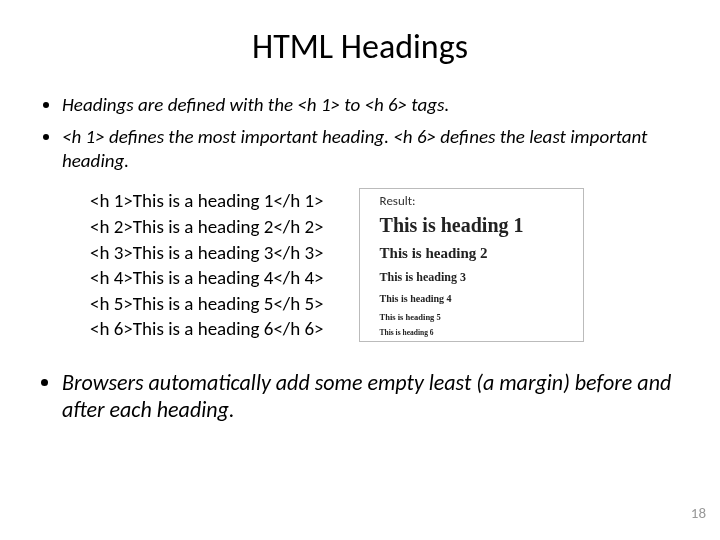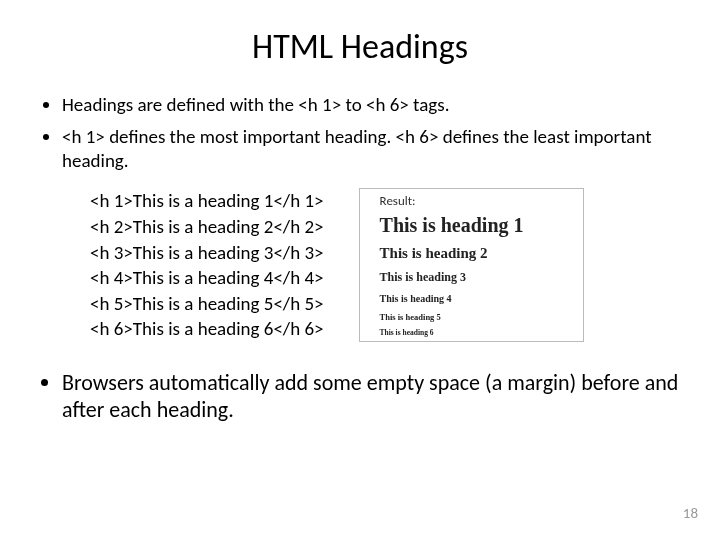--- a/index.html
+++ b/index.html
@@ -14,20 +14,21 @@
   .title {
     text-align: center;
     font-size: 34px;
     font-weight: 400;
     margin-top: 6px;
     margin-bottom: 26px;
   }
   ul.bullets {
     list-style: disc;
     padding-left: 22px;
+    font-style: italic;
   }
   ul.bullets > li {
     font-size: 19px;
     line-height: 1.25;
     margin-bottom: 8px;
   }
   ul.bullets.large > li {
     font-size: 22px;
     line-height: 1.2;
   }
@@ -61,21 +62,21 @@
   .rh2 { font-size: 15px; font-weight: bold; margin: 4px 0 8px 0; }
   .rh3 { font-size: 12px; font-weight: bold; margin: 4px 0 8px 0; }
   .rh4 { font-size: 10px; font-weight: bold; margin: 4px 0 8px 0; }
   .rh5 { font-size: 8.5px; font-weight: bold; margin: 4px 0 6px 0; }
   .rh6 { font-size: 7.5px; font-weight: bold; margin: 2px 0 2px 0; }
   .bottom {
     margin-top: 28px;
   }
   .pagenum {
     position: absolute;
-    right: 22px;
+    right: 14px;
     bottom: 18px;
     font-size: 15px;
     color: #999;
   }
 </style>
 </head>
 <body>
 
 <h1 class="title">HTML Headings</h1>
 
@@ -98,16 +99,16 @@
     <div class="rh1">This is heading 1</div>
     <div class="rh2">This is heading 2</div>
     <div class="rh3">This is heading 3</div>
     <div class="rh4">This is heading 4</div>
     <div class="rh5">This is heading 5</div>
     <div class="rh6">This is heading 6</div>
   </div>
 </div>
 
 <ul class="bullets large bottom">
-  <li>Browsers automatically add some empty space (a margin) before and after each heading.</li>
+  <li>Browsers automatically add some empty least (a margin) before and after each heading.</li>
 </ul>
 
 <div class="pagenum">18</div>
 
 </body></html>

